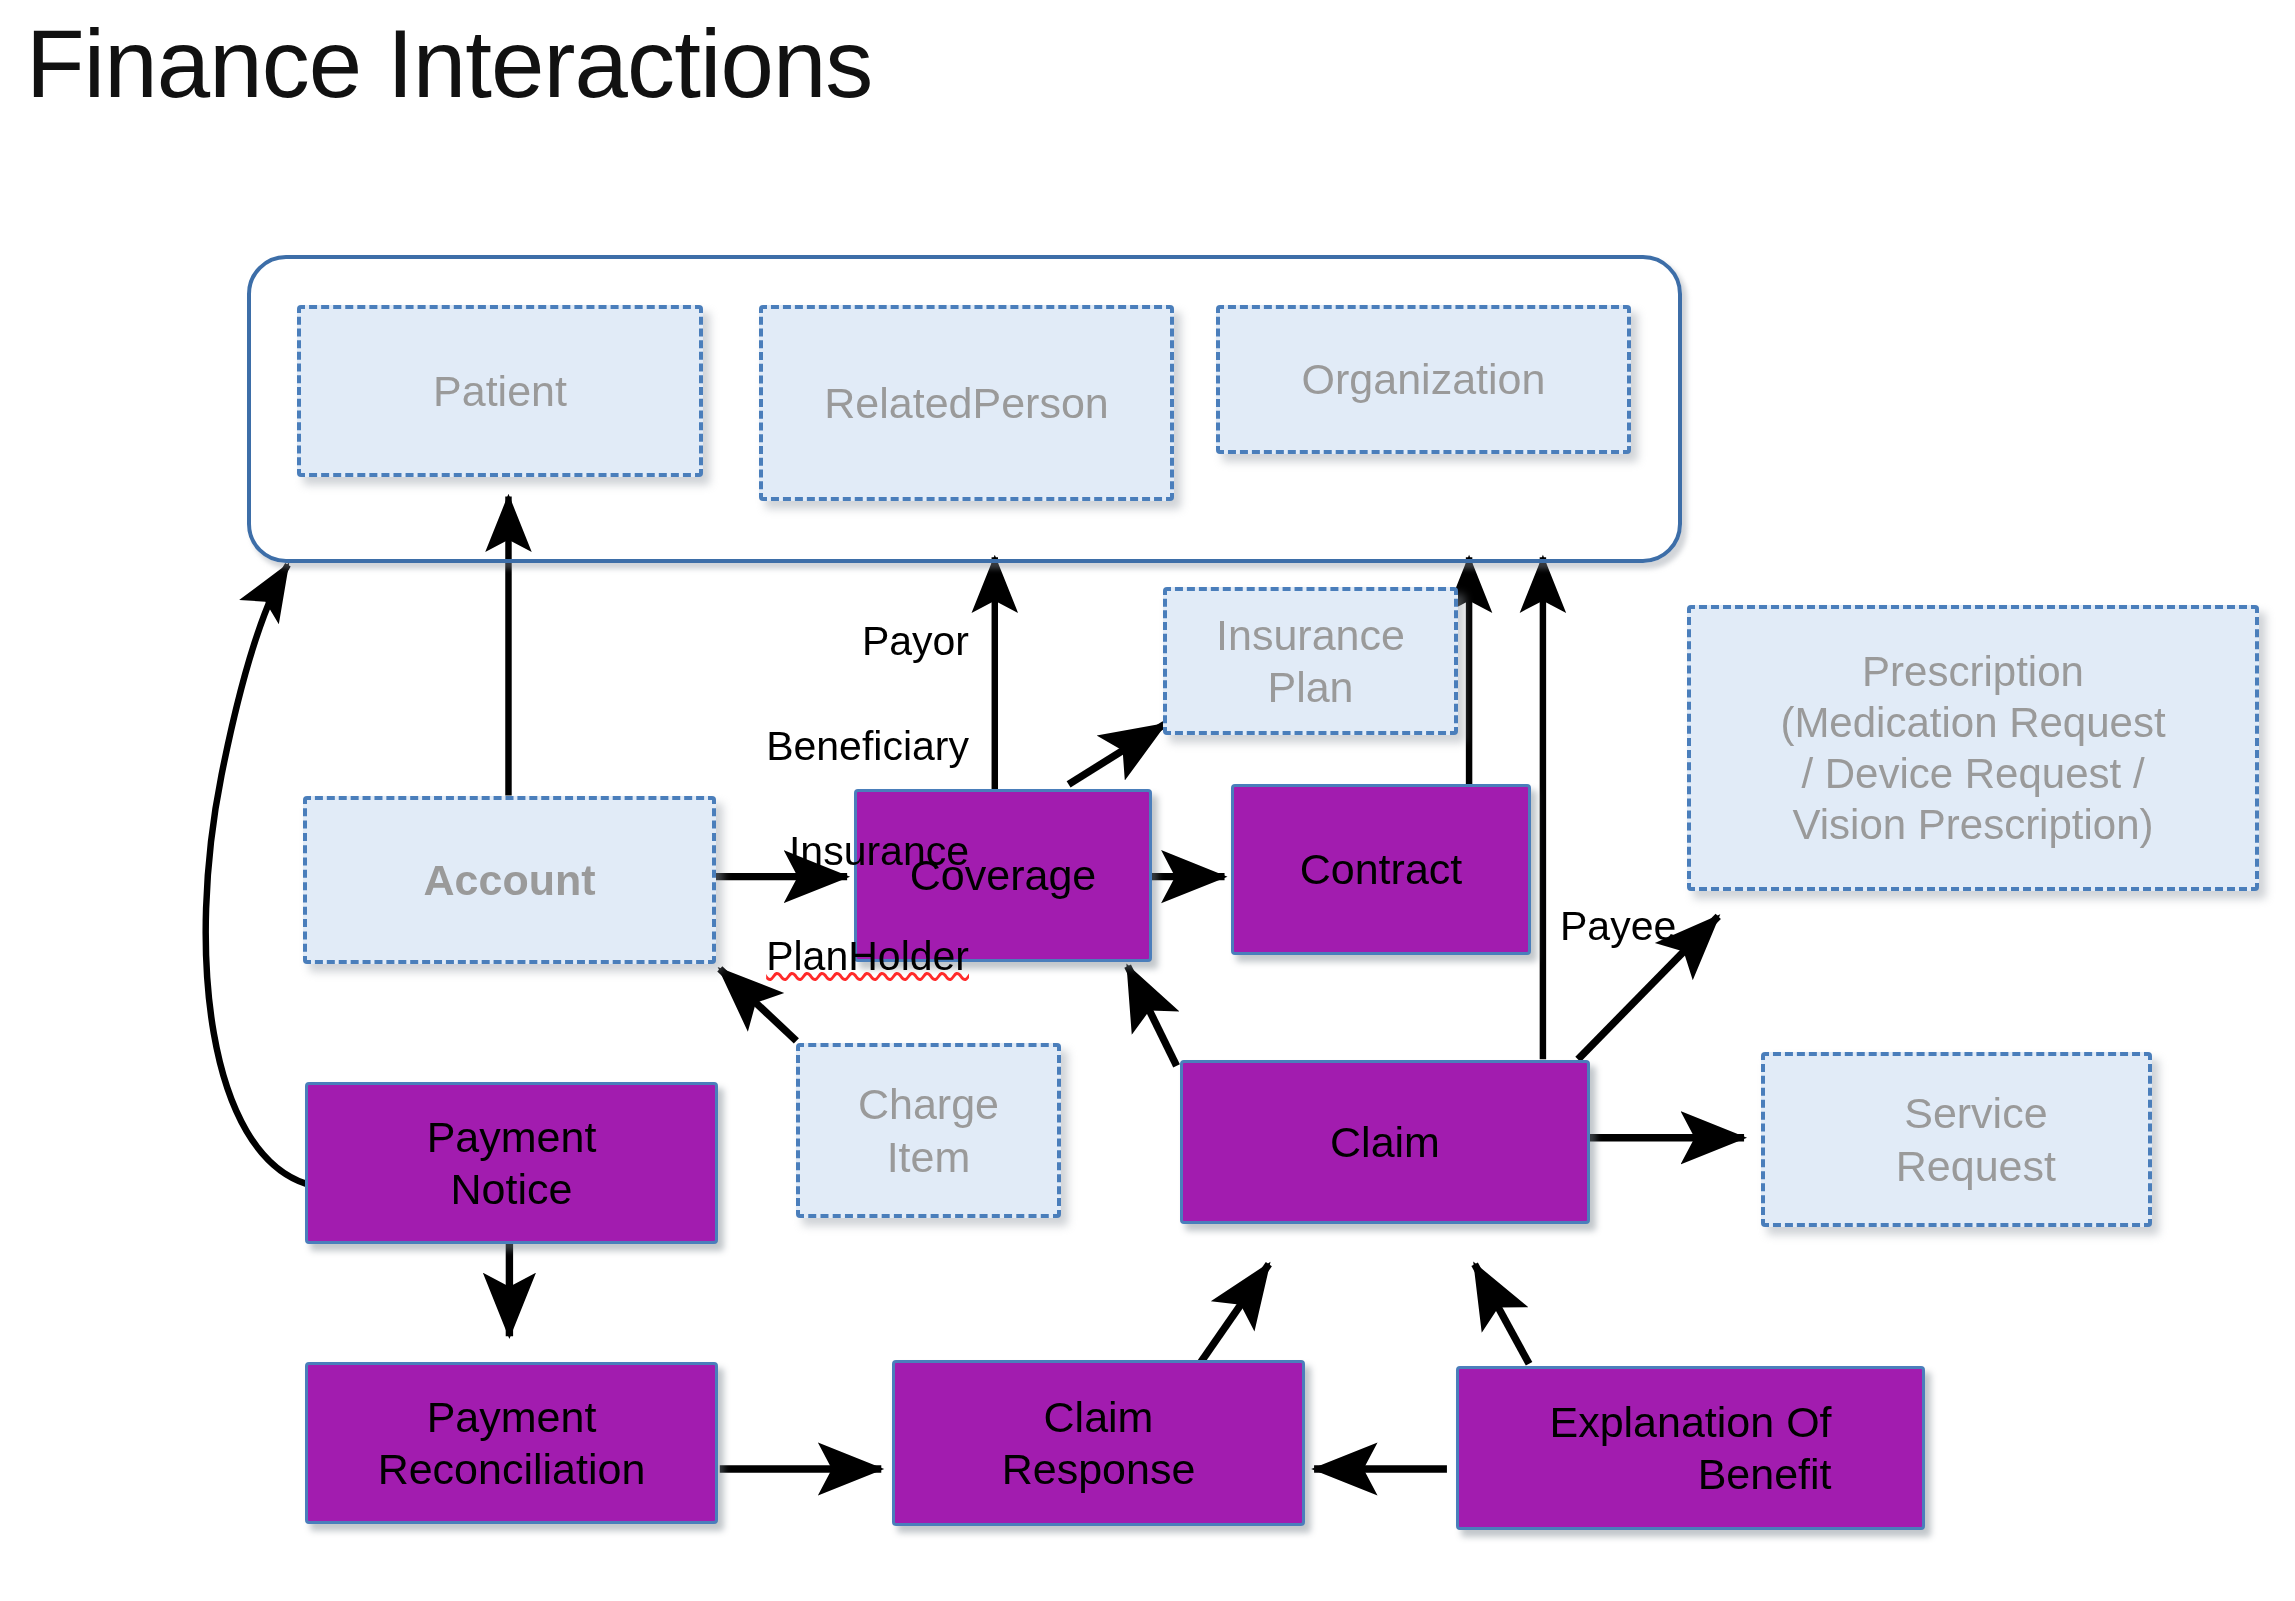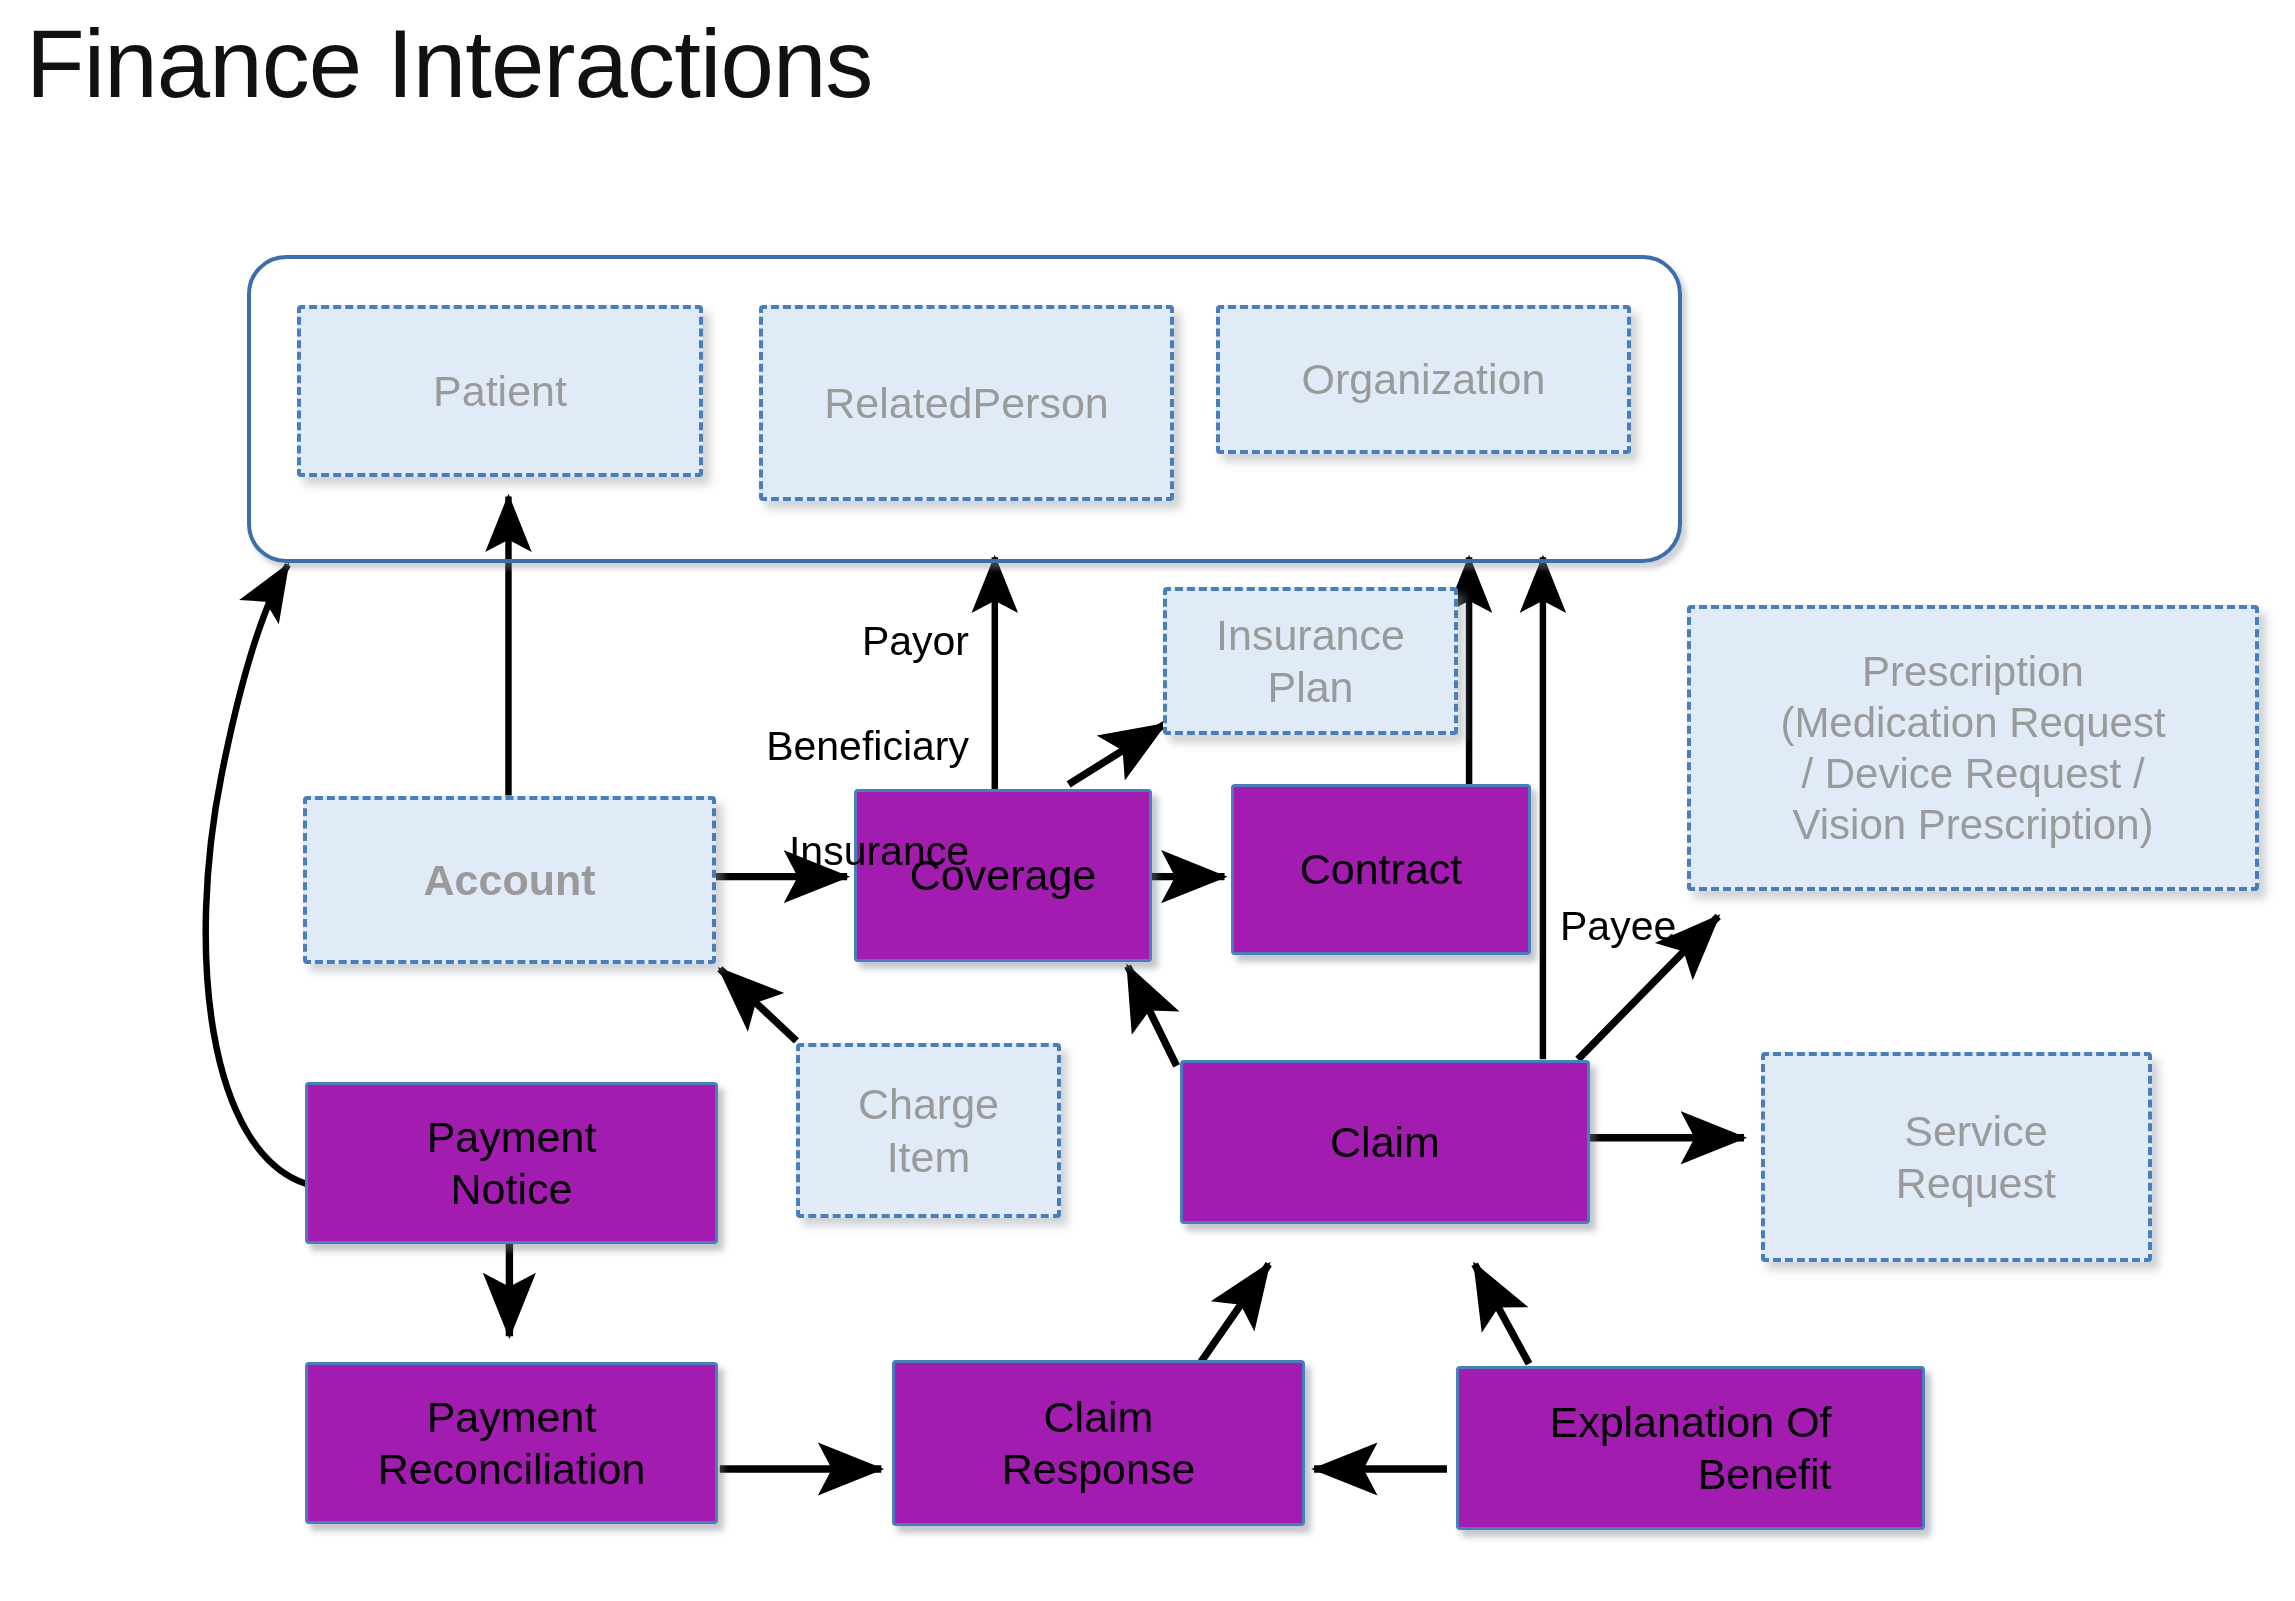--- a/index.html
+++ b/index.html
@@ -135,21 +135,21 @@
 
 <div class="node dashed" style="left:796px;top:1043px;width:265px;height:175px;">
   <span>Charge
 Item</span>
 </div>
 
 <div class="node solid" style="left:1180px;top:1060px;width:410px;height:164px;">
   <span>Claim</span>
 </div>
 
-<div class="node dashed" style="left:1761px;top:1052px;width:391px;height:210px;padding-left:48px;">
+<div class="node dashed" style="left:1761px;top:1052px;width:391px;height:175px;padding-left:48px;">
   <span>Service
 Request</span>
 </div>
 
 <div class="node solid" style="left:305px;top:1082px;width:413px;height:162px;">
   <span>Payment
 Notice</span>
 </div>
 
 <div class="node solid" style="left:305px;top:1362px;width:413px;height:162px;">
@@ -164,16 +164,17 @@
 
 <div class="node solid" style="left:1456px;top:1366px;width:469px;height:164px;text-align:right;">
   <span>Explanation Of
 Benefit</span>
 </div>
 
 <div class="edge-label" style="left:637px;top:563px;width:332px;">
   <div>Payor</div>
   <div>Beneficiary</div>
   <div>Insurance</div>
+  <div class="spell">PlanHolder</div>
 </div>
 
 <div class="edge-label" style="left:1560px;top:900px;text-align:left;">Payee</div>
 
 
 </body></html>

